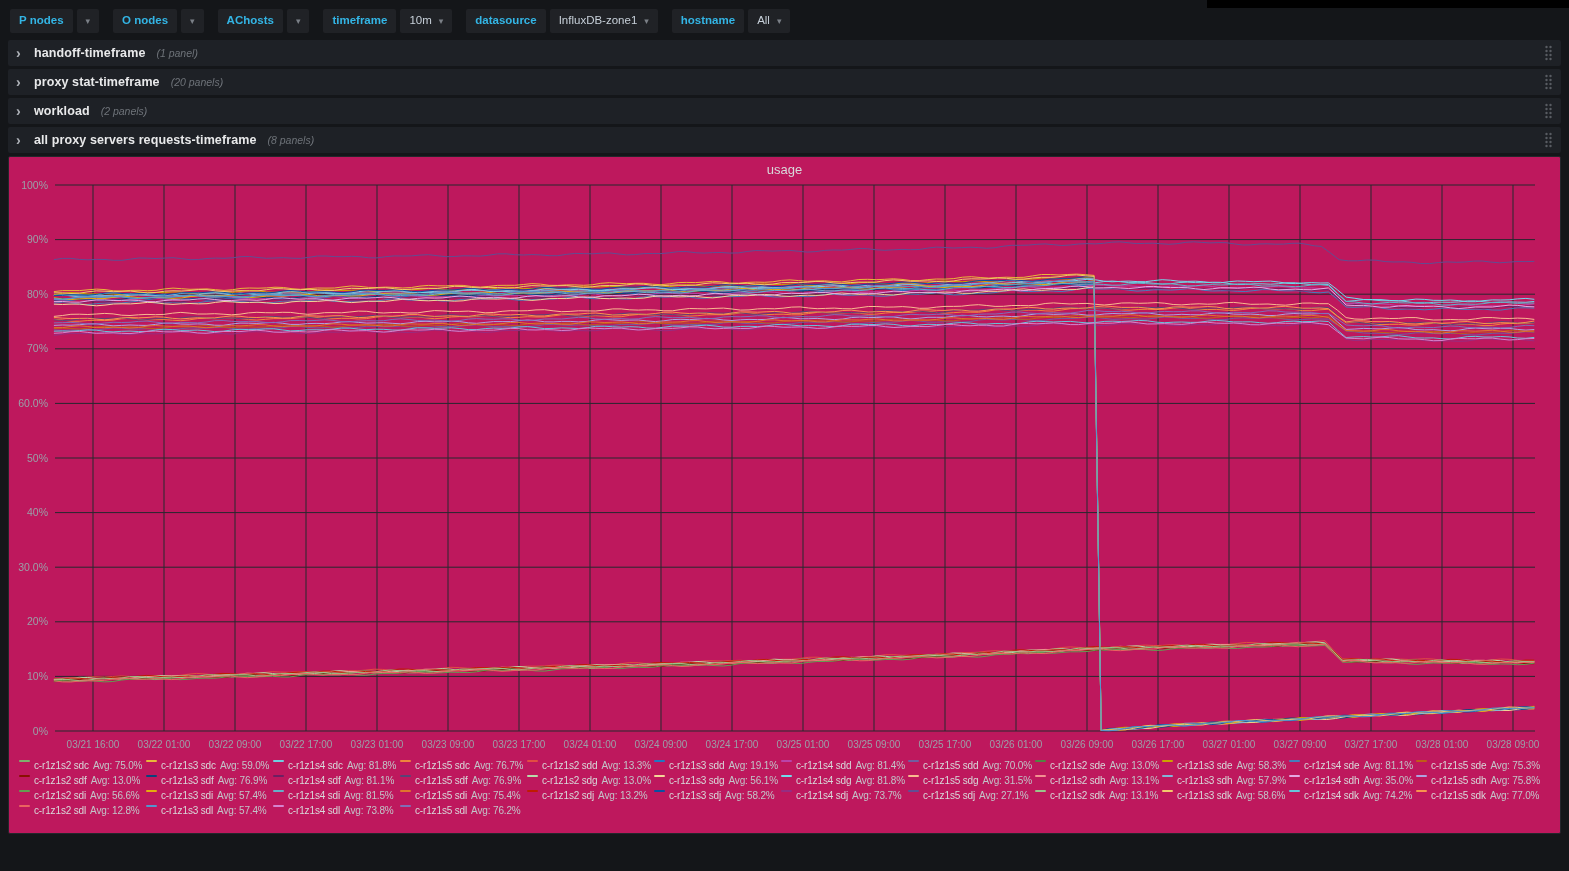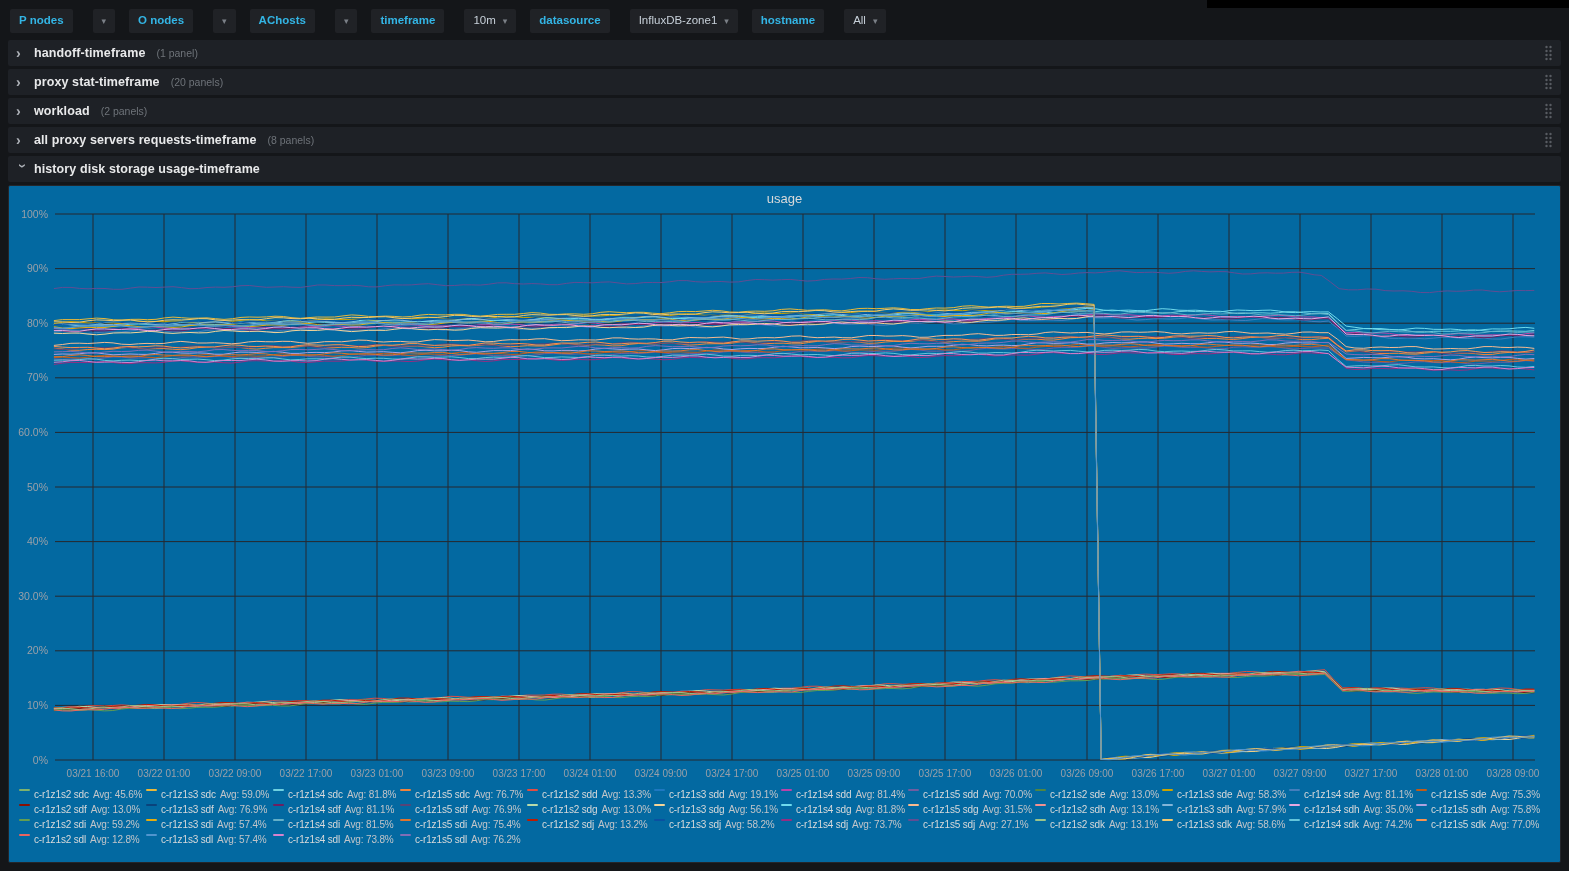--- a/index.html
+++ b/index.html
@@ -1,35 +1,35 @@
 <!DOCTYPE html>
 <html><head>
 <meta charset="utf-8">
 <style>
   *{box-sizing:border-box;margin:0;padding:0}
   html,body{width:1569px;height:871px;overflow:hidden}
   body{background:#141619;font-family:"Liberation Sans",sans-serif;color:#d8d9da;position:relative}
   .navbar-remnant{position:absolute;top:0;right:0;width:362px;height:8px;background:#000}
   
   .submenu{display:flex;align-items:center;padding:9px 10px 7px;height:40px}
-  .vargroup{display:flex;gap:20px;margin-right:14px;align-items:center}
+  .vargroup{display:flex;gap:4px;margin-right:14px;align-items:center}
   .chip{background:#202226;border-radius:2px;height:24px;display:flex;align-items:center;padding:0 9px;font-size:11.5px;line-height:1;white-space:nowrap}
   .chip.lab{color:#33b5e5;font-weight:700}
   .chip.val{color:#c7d0d9;cursor:pointer;gap:7px}
   .caret{color:#7b8087;font-size:9px}
   
   .dashrows{padding:0 8px}
   .rowhdr{height:26px;margin-bottom:3px;background:#1e2126;display:flex;align-items:center;padding:0 8px;cursor:pointer;position:relative;border-radius:2px}
   .chev{display:inline-block;width:13px;color:#aeb2b8;font-size:14px;font-weight:700;margin-right:5px;line-height:1}
   .chev.open{transform:rotate(90deg) translateX(1px)}
   .rtitle{font-weight:700;font-size:12.5px;color:#e8e9ea;letter-spacing:.1px}
-  .rcount{font-size:10.5px;color:#6e7379;margin-left:11px}
+  .rcount{font-style:italic;font-size:10.5px;color:#6e7379;margin-left:11px}
   .handle{position:absolute;right:8px;top:4px}
   
-  .panel{margin:0 8px;background:#0369a1;border:1px solid #24262b;height:678px;display:flex;flex-direction:column;border-radius:2px}
+  .panel{margin:0 8px;background:#be185d;border:1px solid #24262b;height:678px;display:flex;flex-direction:column;border-radius:2px}
   .ptitle{text-align:center;font-size:13px;color:#d8d9da;padding:5px 0 1px;cursor:pointer;font-weight:500;flex:0 0 22px}
   .chart{flex:0 0 auto;padding:0 6px}
   .chart svg{display:block;width:100%}
   .chart text{fill:#9aa0a8;font-size:10px;font-family:"Liberation Sans",sans-serif}
   .chart text.ytick{font-size:10.5px}
   .legend{padding:3px 10px 0;display:flex;flex-wrap:wrap}
   .litem{width:127px;display:flex;align-items:flex-start;gap:4px;font-size:10px;letter-spacing:-.15px;height:15px;cursor:pointer;white-space:nowrap;overflow:hidden}
   .ldash{width:11px;height:2px;flex:0 0 11px;border-radius:1px}
   .lname{color:#d8d9da}
   .lval{color:#c2c5c9}
@@ -142,24 +142,20 @@
           <circle cx="2.5" cy="3" r="1.2"></circle>
           <circle cx="6.5" cy="3" r="1.2"></circle>
           <circle cx="2.5" cy="7" r="1.2"></circle>
           <circle cx="6.5" cy="7" r="1.2"></circle>
           <circle cx="2.5" cy="11" r="1.2"></circle>
           <circle cx="6.5" cy="11" r="1.2"></circle>
           <circle cx="2.5" cy="15" r="1.2"></circle>
           <circle cx="6.5" cy="15" r="1.2"></circle>
         </g>
       </svg>
-    </div>
-    <div class="rowhdr">
-      <span class="chev open">›</span>
-      <span class="rtitle">history disk storage usage-timeframe</span>
     </div>
   </div>
 
 <div class="panel">
   <div class="ptitle">usage</div>
   <div class="chart">
       <svg viewBox="0 0 1539 578">
         <line x1="40" x2="1520" y1="552.0" y2="552.0" stroke="#26282e" stroke-width="1"></line>
         <text class="ytick" x="33" y="555.5" text-anchor="end">0%</text>
         <line x1="40" x2="1520" y1="497.4" y2="497.4" stroke="#26282e" stroke-width="1"></line>
@@ -263,21 +259,21 @@
         <polyline points="38.9,501.8 47.4,502.9 55.8,503.0 64.2,502.1 72.6,501.7 81.0,501.8 89.4,501.3 97.8,500.0 106.2,499.1 114.6,499.6 123.0,500.3 131.4,500.2 139.8,499.7 148.2,500.1 156.6,500.6 165.0,499.9 173.4,498.4 181.8,497.6 190.2,497.9 198.6,497.9 207.0,497.2 215.4,497.0 223.8,498.0 232.2,498.7 240.6,498.0 249.0,496.9 257.4,496.6 265.8,496.6 274.2,495.8 282.6,494.7 291.0,494.6 299.5,495.6 308.0,496.1 316.6,495.6 325.1,495.3 333.6,495.7 342.1,495.5 350.6,494.2 359.2,493.0 367.7,493.1 376.2,493.6 384.7,493.4 393.2,492.9 401.8,493.5 410.3,494.4 418.8,494.0 427.3,492.7 435.8,491.9 444.4,492.0 452.9,491.7 461.4,490.7 469.9,490.5 478.4,491.5 487.0,492.3 495.5,491.8 504.0,491.1 512.5,491.1 521.0,491.1 529.6,489.9 538.1,488.6 546.6,488.5 555.1,489.2 563.6,489.4 572.2,488.8 580.7,488.9 589.2,489.6 597.7,489.4 606.2,488.0 614.8,486.9 623.3,486.9 631.8,487.0 640.3,486.3 648.8,485.8 657.4,486.6 665.9,487.5 674.4,487.1 682.9,486.0 691.4,485.6 700.0,485.7 708.5,484.9 717.0,483.6 725.5,483.3 734.0,484.1 742.6,484.6 751.1,484.1 759.6,483.7 768.1,484.1 776.6,484.0 785.2,482.6 793.7,481.2 802.2,481.0 810.7,481.4 819.2,481.1 827.8,480.5 836.3,480.9 844.8,481.8 853.3,481.6 861.8,480.3 870.4,479.4 878.9,479.4 887.4,479.0 895.9,477.8 904.4,477.3 913.0,478.1 921.5,478.9 930.0,478.5 938.4,477.6 946.7,477.5 955.1,477.5 963.4,476.3 971.8,474.7 980.1,474.1 988.5,474.6 996.8,474.8 1005.2,474.1 1013.5,473.9 1021.9,474.4 1030.2,474.6 1038.6,473.3 1046.9,471.8 1055.3,471.3 1063.6,471.3 1072.0,470.7 1080.4,469.9 1088.7,470.2 1097.1,471.3 1105.4,471.7 1113.8,470.9 1122.1,470.2 1130.5,470.2 1138.8,470.0 1147.2,468.9 1155.5,467.8 1163.9,468.1 1172.2,469.0 1180.6,469.1 1188.9,468.6 1197.3,468.7 1205.6,469.2 1214.0,469.0 1222.7,467.5 1231.4,466.4 1240.1,466.6 1248.9,466.9 1257.6,466.3 1266.3,466.1 1275.0,467.0 1283.7,467.8 1292.4,467.0 1301.1,465.9 1309.9,465.6 1318.7,474.2 1327.6,482.7 1335.9,481.4 1344.2,481.9 1352.5,483.3 1360.7,483.9 1369.0,483.6 1377.3,483.5 1385.6,484.1 1393.9,484.2 1402.1,483.2 1410.4,482.3 1418.7,482.6 1427.0,483.6 1435.4,483.7 1443.8,483.5 1452.2,484.1 1460.6,485.2 1469.0,485.3 1477.3,484.2 1485.7,483.5 1494.1,483.8 1502.5,484.0 1510.9,483.4 1519.3,483.1" fill="none" stroke="#EA6460" stroke-width="1" stroke-linejoin="round"></polyline>
         <polyline points="38.9,120.0 47.5,120.3 56.0,119.2 64.5,118.0 73.0,117.8 81.5,118.2 90.0,117.9 98.5,117.4 107.0,117.9 115.5,119.1 124.0,119.3 132.5,118.4 141.0,117.8 149.5,117.9 158.0,117.7 166.5,116.6 175.0,116.0 183.5,116.8 192.0,117.8 200.5,117.7 209.0,117.2 217.5,117.5 226.0,117.9 234.5,117.2 243.0,115.8 251.5,115.3 260.0,115.9 268.5,116.2 277.0,115.7 285.5,115.9 294.0,116.9 302.5,117.4 311.0,116.4 319.5,115.4 328.0,115.3 336.5,115.4 345.0,114.7 353.5,114.0 362.0,114.6 370.6,115.8 379.2,116.0 387.8,115.3 396.4,115.1 405.0,115.4 413.6,114.9 422.2,113.5 430.8,112.9 439.5,113.6 448.1,114.2 456.7,113.9 465.3,113.8 473.9,114.6 482.5,115.0 491.1,114.0 499.7,112.7 508.3,112.5 516.9,112.8 525.5,112.4 534.1,111.9 542.7,112.4 551.3,113.6 559.9,113.8 568.5,112.9 577.2,112.4 585.8,112.6 594.4,112.1 603.0,110.9 611.6,110.4 620.2,111.3 628.8,112.1 637.4,111.9 646.0,111.6 654.6,112.1 663.2,112.3 671.8,111.2 680.4,109.9 689.0,109.7 697.6,110.3 706.2,110.1 714.8,109.7 723.5,110.2 732.1,111.2 740.7,111.2 749.3,110.1 757.9,109.4 766.5,109.5 775.1,109.2 783.7,108.2 792.3,107.8 800.9,108.8 809.5,109.7 818.1,109.4 826.7,108.9 835.3,109.1 843.9,109.2 852.5,108.2 861.2,106.8 869.8,106.8 878.4,107.6 887.0,107.7 895.6,107.3 904.2,107.6 912.8,108.5 921.4,108.4 930.0,107.1 938.8,106.0 947.5,106.0 956.3,105.8 965.1,104.9 973.9,104.6 982.6,105.6 991.4,106.2 1000.2,105.5 1008.9,104.6 1017.7,104.5 1026.5,104.3 1035.2,103.0 1044.0,101.8 1052.8,102.1 1061.6,102.9 1070.3,102.7 1079.1,102.2 1086.2,551.5 1094.3,551.7 1102.4,551.2 1110.5,549.4 1118.7,547.9 1126.8,547.6 1134.9,547.4 1143.0,546.6 1151.9,545.8 1160.8,546.3 1169.6,547.0 1178.5,546.3 1187.4,544.8 1196.3,544.1 1205.1,543.9 1214.0,542.8 1222.9,541.5 1231.8,541.5 1240.6,542.4 1249.5,542.4 1258.4,541.6 1267.3,541.3 1276.1,541.4 1285.0,540.5 1293.9,538.7 1302.8,537.8 1311.6,538.1 1320.5,538.0 1329.4,537.2 1338.3,537.1 1347.1,537.8 1356.0,537.5 1364.9,536.0 1373.8,534.8 1382.6,534.6 1391.5,534.3 1400.4,533.1 1409.3,532.7 1418.1,533.5 1427.0,534.0 1435.4,533.3 1443.8,532.3 1452.2,532.2 1460.6,531.9 1469.0,530.6 1477.3,529.2 1485.7,528.9 1494.1,529.6 1502.5,529.6 1510.9,528.9 1519.3,528.7" fill="none" stroke="#5195CE" stroke-width="1" stroke-linejoin="round"></polyline>
         <polyline points="38.9,154.3 47.4,153.8 55.9,152.7 64.3,152.4 72.8,153.4 81.2,154.3 89.7,154.1 98.1,153.8 106.6,154.3 115.0,154.6 123.5,153.7 132.0,152.4 140.4,152.1 148.9,152.8 157.3,152.9 165.8,152.5 174.2,152.8 182.7,154.0 191.1,154.3 199.6,153.4 208.1,152.5 216.5,152.5 225.0,152.6 233.4,151.8 241.9,151.2 250.3,151.9 258.8,153.1 267.2,153.3 275.7,152.7 284.2,152.6 292.6,153.0 301.1,152.6 309.5,151.2 318.0,150.6 326.4,151.3 334.9,152.0 343.3,151.8 351.8,151.6 360.3,152.4 368.7,153.1 377.2,152.4 385.6,151.1 394.1,150.7 402.5,151.1 411.0,150.9 419.4,150.3 427.9,150.5 436.4,151.7 444.8,152.4 453.3,151.8 461.7,151.1 470.2,151.2 478.6,151.2 487.1,150.3 495.5,149.3 504.0,149.7 512.5,150.8 521.0,151.0 529.6,150.6 538.1,150.8 546.6,151.5 555.1,151.2 563.6,149.8 572.2,149.0 580.7,149.3 589.2,149.7 597.7,149.3 606.2,149.2 614.8,150.2 623.3,151.0 631.8,150.5 640.3,149.5 648.8,149.2 657.4,149.4 665.9,148.8 674.4,147.9 682.9,148.0 691.4,149.2 700.0,149.8 708.5,149.4 717.0,149.1 725.5,149.5 734.0,149.4 742.6,148.2 751.1,147.1 759.6,147.5 768.1,148.2 776.6,148.2 785.2,147.9 793.7,148.5 802.2,149.4 810.7,149.1 819.2,147.8 827.8,147.1 836.3,147.4 844.8,147.3 853.3,146.5 861.8,146.5 870.4,147.7 878.9,148.5 887.4,148.1 895.9,147.4 904.4,147.5 913.0,147.6 921.5,146.6 930.0,145.5 938.4,145.6 946.7,146.5 955.1,146.8 963.4,146.3 971.8,146.3 980.1,147.0 988.5,147.0 996.8,145.7 1005.2,144.5 1013.5,144.5 1021.9,144.8 1030.2,144.4 1038.6,143.9 1046.9,144.5 1055.3,145.6 1063.6,145.6 1072.0,144.6 1080.6,144.0 1089.2,144.3 1097.9,144.1 1106.5,143.2 1115.1,142.9 1123.7,143.9 1132.3,145.0 1141.0,144.9 1149.6,144.6 1158.2,145.0 1166.8,145.4 1175.5,144.5 1184.1,143.3 1192.7,143.3 1201.3,144.1 1209.9,144.3 1218.6,144.0 1227.2,144.6 1235.8,145.7 1244.4,145.8 1253.0,144.8 1261.7,144.1 1270.3,144.3 1278.9,144.4 1287.5,143.6 1296.2,143.5 1304.8,144.6 1313.4,145.7 1322.3,152.6 1331.1,159.1 1339.9,159.5 1348.6,159.8 1357.3,159.0 1366.0,158.1 1374.7,158.6 1383.4,159.8 1392.1,160.1 1400.9,160.0 1409.6,160.7 1418.3,161.7 1427.0,161.5 1435.4,160.1 1443.8,159.4 1452.2,159.7 1460.6,159.8 1469.0,159.2 1477.3,159.1 1485.7,160.1 1494.1,161.0 1502.5,160.6 1510.9,159.7 1519.3,159.5" fill="none" stroke="#D683CE" stroke-width="1" stroke-linejoin="round"></polyline>
         <polyline points="38.9,143.9 47.4,143.7 55.9,143.4 64.3,144.0 72.8,145.1 81.2,145.1 89.7,144.0 98.1,143.3 106.6,143.5 115.0,143.3 123.5,142.4 132.0,142.1 140.4,143.1 148.9,144.1 157.3,144.0 165.8,143.4 174.2,143.5 182.7,143.8 191.1,143.0 199.6,141.7 208.1,141.5 216.5,142.3 225.0,142.7 233.4,142.4 241.9,142.5 250.3,143.4 258.8,143.7 267.2,142.8 275.7,141.6 284.2,141.5 292.6,141.8 301.1,141.4 309.5,140.8 318.0,141.4 326.4,142.6 334.9,142.9 343.3,142.1 351.8,141.7 360.3,141.9 368.7,141.7 377.2,140.5 385.6,139.8 394.1,140.5 402.5,141.5 411.0,141.4 419.4,141.1 427.9,141.6 436.4,142.1 444.8,141.5 453.3,140.1 461.7,139.6 470.2,140.1 478.6,140.3 487.1,139.8 495.5,139.9 504.0,141.0 512.5,141.7 521.0,141.0 529.6,140.0 538.1,139.9 546.6,140.0 555.1,139.2 563.6,138.3 572.2,138.7 580.7,139.9 589.2,140.3 597.7,139.7 606.2,139.6 614.8,140.1 623.3,139.8 631.8,138.4 640.3,137.6 648.8,138.1 657.4,138.7 665.9,138.5 674.4,138.3 682.9,139.1 691.4,139.8 700.0,139.3 708.5,138.0 717.0,137.6 725.5,137.8 734.0,137.5 742.6,136.7 751.1,136.9 759.6,138.1 768.1,138.8 776.6,138.2 785.2,137.6 793.7,137.8 802.2,137.8 810.7,136.6 819.2,135.6 827.8,136.0 836.3,137.0 844.8,137.1 853.3,136.7 861.8,137.1 870.4,137.8 878.9,137.5 887.4,136.1 895.9,135.3 904.4,135.7 913.0,135.8 921.5,135.3 930.0,135.2 938.4,136.2 946.7,136.9 955.1,136.4 963.4,135.3 971.8,135.0 980.1,135.0 988.5,134.3 996.8,133.1 1005.2,133.0 1013.5,134.0 1021.9,134.5 1030.2,134.1 1038.6,133.7 1046.9,134.1 1055.3,134.1 1063.6,133.0 1072.0,131.6 1080.6,131.6 1089.2,132.4 1097.9,132.5 1106.5,132.3 1115.1,132.9 1123.7,134.0 1132.3,134.1 1141.0,133.0 1149.6,132.4 1158.2,132.7 1166.8,132.6 1175.5,131.9 1184.1,131.8 1192.7,132.9 1201.3,134.0 1209.9,133.8 1218.6,133.3 1227.2,133.5 1235.8,133.8 1244.4,132.9 1253.0,131.8 1261.7,132.0 1270.3,133.0 1278.9,133.3 1287.5,133.1 1296.2,133.5 1304.8,134.5 1313.4,134.4 1322.3,139.9 1331.1,146.0 1339.9,146.6 1348.6,146.8 1357.3,146.4 1366.0,146.7 1374.7,148.1 1383.4,149.1 1392.1,148.7 1400.9,148.1 1409.6,148.4 1418.3,148.6 1427.0,147.8 1435.4,147.0 1443.8,147.4 1452.2,148.5 1460.6,148.7 1469.0,148.2 1477.3,148.3 1485.7,148.9 1494.1,148.6 1502.5,147.3 1510.9,146.3 1519.3,146.7" fill="none" stroke="#806EB7" stroke-width="1" stroke-linejoin="round"></polyline>
       </svg>
     </div>
   <div class="legend">
       <div class="litem">
         <span class="ldash" style="background: rgb(126, 178, 109);"></span>
         <span class="lname">c-r1z1s2 sdc</span>
-        <span class="lval">Avg: 45.6%</span>
+        <span class="lval">Avg: 75.0%</span>
       </div>
       <div class="litem">
         <span class="ldash" style="background: rgb(234, 184, 57);"></span>
         <span class="lname">c-r1z1s3 sdc</span>
         <span class="lval">Avg: 59.0%</span>
       </div>
       <div class="litem">
         <span class="ldash" style="background: rgb(110, 208, 224);"></span>
         <span class="lname">c-r1z1s4 sdc</span>
         <span class="lval">Avg: 81.8%</span>
@@ -383,21 +379,21 @@
         <span class="lval">Avg: 35.0%</span>
       </div>
       <div class="litem">
         <span class="ldash" style="background: rgb(174, 162, 224);"></span>
         <span class="lname">c-r1z1s5 sdh</span>
         <span class="lval">Avg: 75.8%</span>
       </div>
       <div class="litem">
         <span class="ldash" style="background: rgb(98, 158, 81);"></span>
         <span class="lname">c-r1z1s2 sdi</span>
-        <span class="lval">Avg: 59.2%</span>
+        <span class="lval">Avg: 56.6%</span>
       </div>
       <div class="litem">
         <span class="ldash" style="background: rgb(229, 172, 14);"></span>
         <span class="lname">c-r1z1s3 sdi</span>
         <span class="lval">Avg: 57.4%</span>
       </div>
       <div class="litem">
         <span class="ldash" style="background: rgb(100, 176, 200);"></span>
         <span class="lname">c-r1z1s4 sdi</span>
         <span class="lval">Avg: 81.5%</span>

